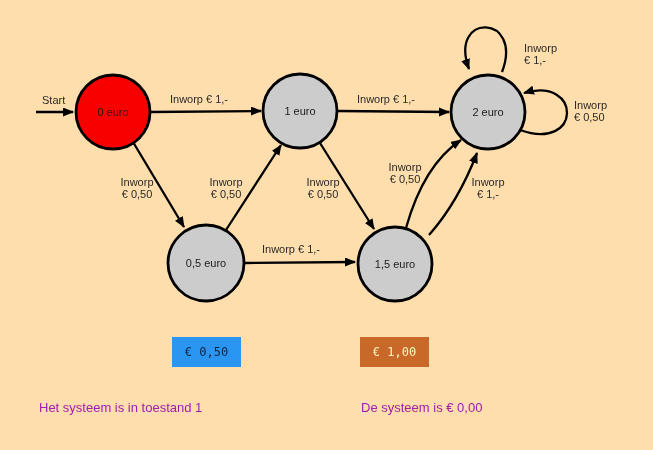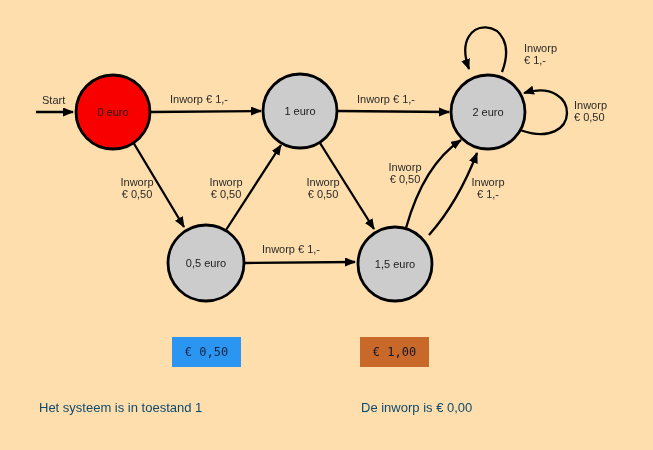--- a/index.html
+++ b/index.html
@@ -29,23 +29,23 @@
     position: absolute; left: 75px; top: 345px;
     font-size: 13px; white-space: pre; color: #111;
   }
   .coin-button {
     position: absolute; top: 337px; width: 69px; height: 30px;
     display: flex; align-items: center; justify-content: center;
     font-family: "DejaVu Sans Mono", "Liberation Mono", monospace;
     font-size: 12px; border: none; cursor: pointer; padding: 0;
   }
   #coin-half { left: 172px; background: #2B96F2; color: #0d2440; }
-  #coin-one  { left: 360px; background: #C8692A; color: #0f172a; }
+  #coin-one  { left: 360px; background: #C8692A; color: #fef9c3; }
   .status-line {
-    position: absolute; top: 400px; font-size: 13px; color: #0c4a6e;
+    position: absolute; top: 400px; font-size: 13px; color: #a21caf;
   }
   #status-state { left: 39px; }
   #status-deposit { left: 361px; }
 </style>
 </head>
 <body>
 
 <div id="app">
 
   <svg id="diagram-svg" width="653" height="340" viewBox="0 0 653 340">
@@ -121,15 +121,15 @@
     </g>
   </svg>
 
 
   <button class="coin-button" id="coin-half">€ 0,50</button>
 
   <button class="coin-button" id="coin-one">€ 1,00</button>
 
   <div class="status-line" id="status-state">Het systeem is in toestand 1</div>
 
-  <div class="status-line" id="status-deposit">De inworp is € 0,00</div>
+  <div class="status-line" id="status-deposit">De systeem is € 0,00</div>
 
 </div>
 
 </body></html>

